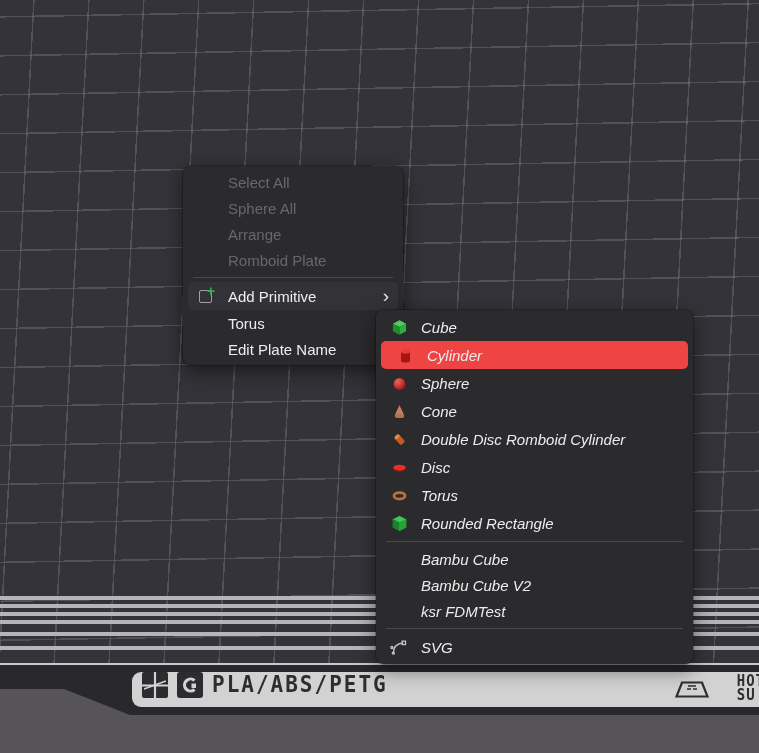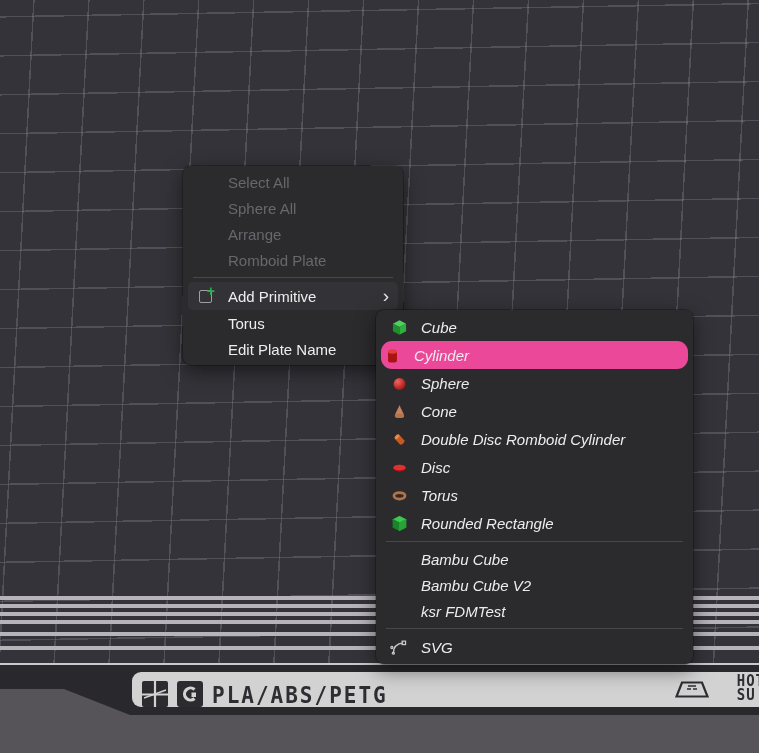--- a/index.html
+++ b/index.html
@@ -13,40 +13,40 @@
           repeating-linear-gradient(to bottom, rgba(150,150,165,.30) 0 1.5px, transparent 1.5px 39px);
         transform:skew(-3deg,-1deg);}
   
   .stripe{position:absolute;left:0;width:759px;height:4px;background:#b6b4b8;}
   
   .below-plate{position:absolute;left:0;top:665px;width:759px;height:88px;background:#565359;}
   .rim-line{position:absolute;left:0;top:663px;width:759px;height:2px;background:#c9c9cb;}
   .front-band{position:absolute;left:0;top:665px;width:759px;height:50px;background:#29282c;
         clip-path:polygon(0 0,759px 0,759px 50px,130px 50px,64px 24px,0 24px);}
   .plate-label{position:absolute;left:132px;top:672px;right:0;height:35px;background:#d3d2d2;
-        border-radius:9px 0 0 9px;display:flex;align-items:flex-end;padding-left:10px;overflow:hidden;}
+        border-radius:9px 0 0 9px;display:flex;align-items:flex-start;padding-left:10px;overflow:hidden;}
   .plate-label .logo{margin-right:9px;display:block;}
   .material-text{font-family:"DejaVu Sans Mono","Liberation Mono",monospace;font-weight:bold;
         font-size:21px;letter-spacing:2px;color:#2e2d31;transform:scaleY(1.12);white-space:nowrap;}
   .hotbed-wrap{position:absolute;right:50px;top:9px;}
   .right-stencil{position:absolute;right:-6px;top:3px;text-align:left;
         font-family:"DejaVu Sans Mono","Liberation Mono",monospace;font-weight:bold;
         font-size:14px;line-height:13px;letter-spacing:1px;color:#2e2d31;transform:scaleY(1.1);}
   
   .menu{position:absolute;background:#2b2b2e;border-radius:8px;
         box-shadow:0 6px 20px rgba(0,0,0,.5), 0 0 0 1px rgba(0,0,0,.25);
         padding:3px 0;box-sizing:border-box;color:#ededee;font-size:15px;}
   .menu-main{left:183px;top:166px;width:220px;}
   .menu-sub{left:376px;top:310px;width:317px;font-style:italic;}
   .mrow{display:flex;align-items:center;height:26px;padding:0 14px;white-space:nowrap;}
   .mrow.tall{height:28px;}
   .mrow .ic{width:18px;height:18px;flex:0 0 18px;display:flex;align-items:center;justify-content:center;}
   .mrow .lbl{margin-left:13px;}
   .mrow.disabled .lbl{color:#67676d;}
-  .mrow.hl{background:#ec4899;border-radius:11px;margin:0 5px;padding:0 2px;}
+  .mrow.hl{background:#ef4444;border-radius:5px;margin:0 5px;padding:0 15px;}
   .mrow.hover-soft{background:#333337;border-radius:5px;margin:0 5px;padding:0 9px;}
   .chev{margin-left:auto;color:#e6e6e6;font-size:19px;line-height:1;padding-bottom:2px;}
   .msep{height:1px;background:#48484c;margin:4px 10px;}
   
   .ap-ic{position:relative;width:14px;height:14px;}
   .ap-sq{position:absolute;left:0;bottom:0;width:11px;height:11px;border:1.6px solid #a0a0a2;border-radius:2px;}
   .ap-plus{position:absolute;right:-2px;top:-4px;color:#2fae4e;font-weight:bold;font-size:14px;line-height:12px;}
 </style>
 </head>
 <body>

